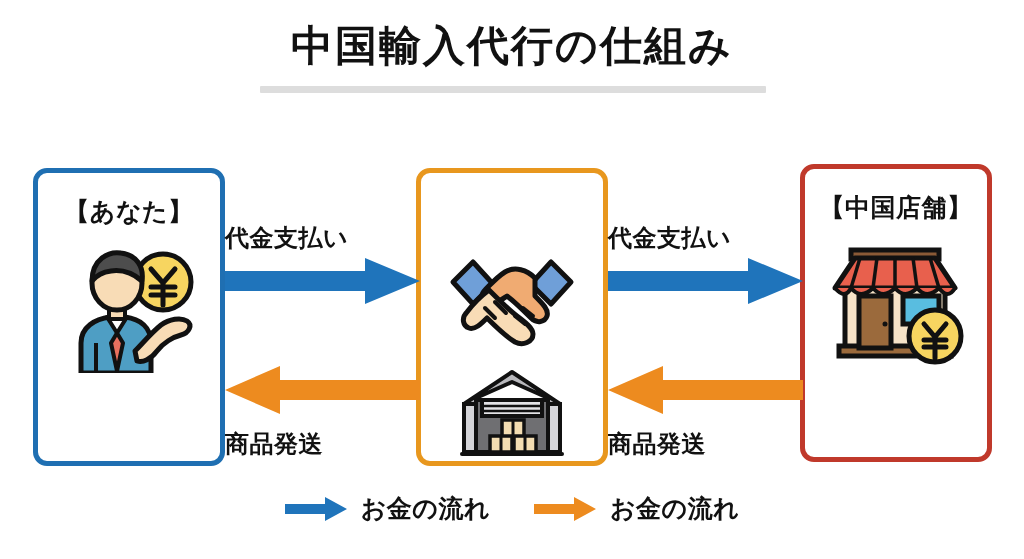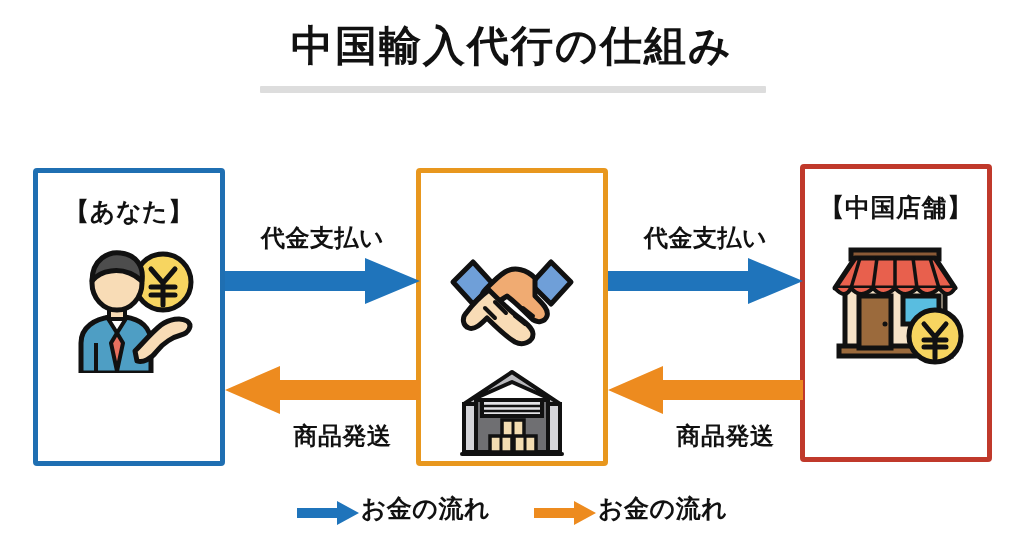--- a/index.html
+++ b/index.html
@@ -44,21 +44,21 @@
     height: 7px;
     background: #dddddd;
     border-radius: 1px;
   }
 
   
   .node-box {
     position: absolute;
     box-sizing: border-box;
     background: #ffffff;
-    border-radius: 4px;
+    border-radius: 14px;
     border-style: solid;
     border-width: 5px;
   }
   .box-you     { left: 33px;  top: 168px; width: 192px; height: 298px; border-color: #1f6fb2; }
   .box-agent   { left: 416px; top: 168px; width: 192px; height: 298px; border-color: #e8971e; }
   .box-store   { left: 800px; top: 164px; width: 192px; height: 298px; border-color: #c0392b; }
 
   .box-label {
     position: absolute;
     left: 0;
@@ -81,52 +81,51 @@
   .art-you   { top: 72px;  height: 130px; }
   .art-hands { top: 70px;  height: 112px; }
   .art-ware  { top: 192px; height: 98px; }
   .art-store { top: 62px;  height: 140px; }
 
   
   .arrow-group { position: absolute; }
   .arrow-label {
     position: absolute;
     width: 100%;
-    text-align: center;
     font-size: 24px;
     font-weight: bold;
     color: #111111;
     letter-spacing: 0.5px;
     white-space: nowrap;
   }
   .ag-pay-left   { left: 225px; top: 222px; width: 195px; height: 82px; }
   .ag-pay-right  { left: 608px; top: 222px; width: 195px; height: 82px; }
   .ag-ship-left  { left: 225px; top: 364px; width: 195px; height: 96px; }
   .ag-ship-right { left: 608px; top: 364px; width: 195px; height: 96px; }
   .lbl-top    { top: 0px; }
-  .lbl-bottom { bottom: 8px; margin-left: 20px; }
+  .lbl-bottom { bottom: 0px; }
   .arrow-svg-wrap { position: absolute; left: 0; width: 100%; }
   .as-pay  { top: 36px;  height: 46px; }
   .as-ship { top: 2px;   height: 48px; }
 
   
   .legend {
     position: absolute;
     left: 0;
     top: 492px;
     width: 1024px;
     display: flex;
     justify-content: center;
     align-items: center;
     gap: 44px;
   }
   .legend-item {
     display: flex;
-    align-items: flex-end;
-    gap: 2px;
+    align-items: center;
+    gap: 14px;
   }
   .legend-text {
     font-size: 25px;
     font-weight: bold;
     color: #111111;
     letter-spacing: 0.5px;
     white-space: nowrap;
   }
   .legend-swatch { display: block; line-height: 0; }
 </style>

